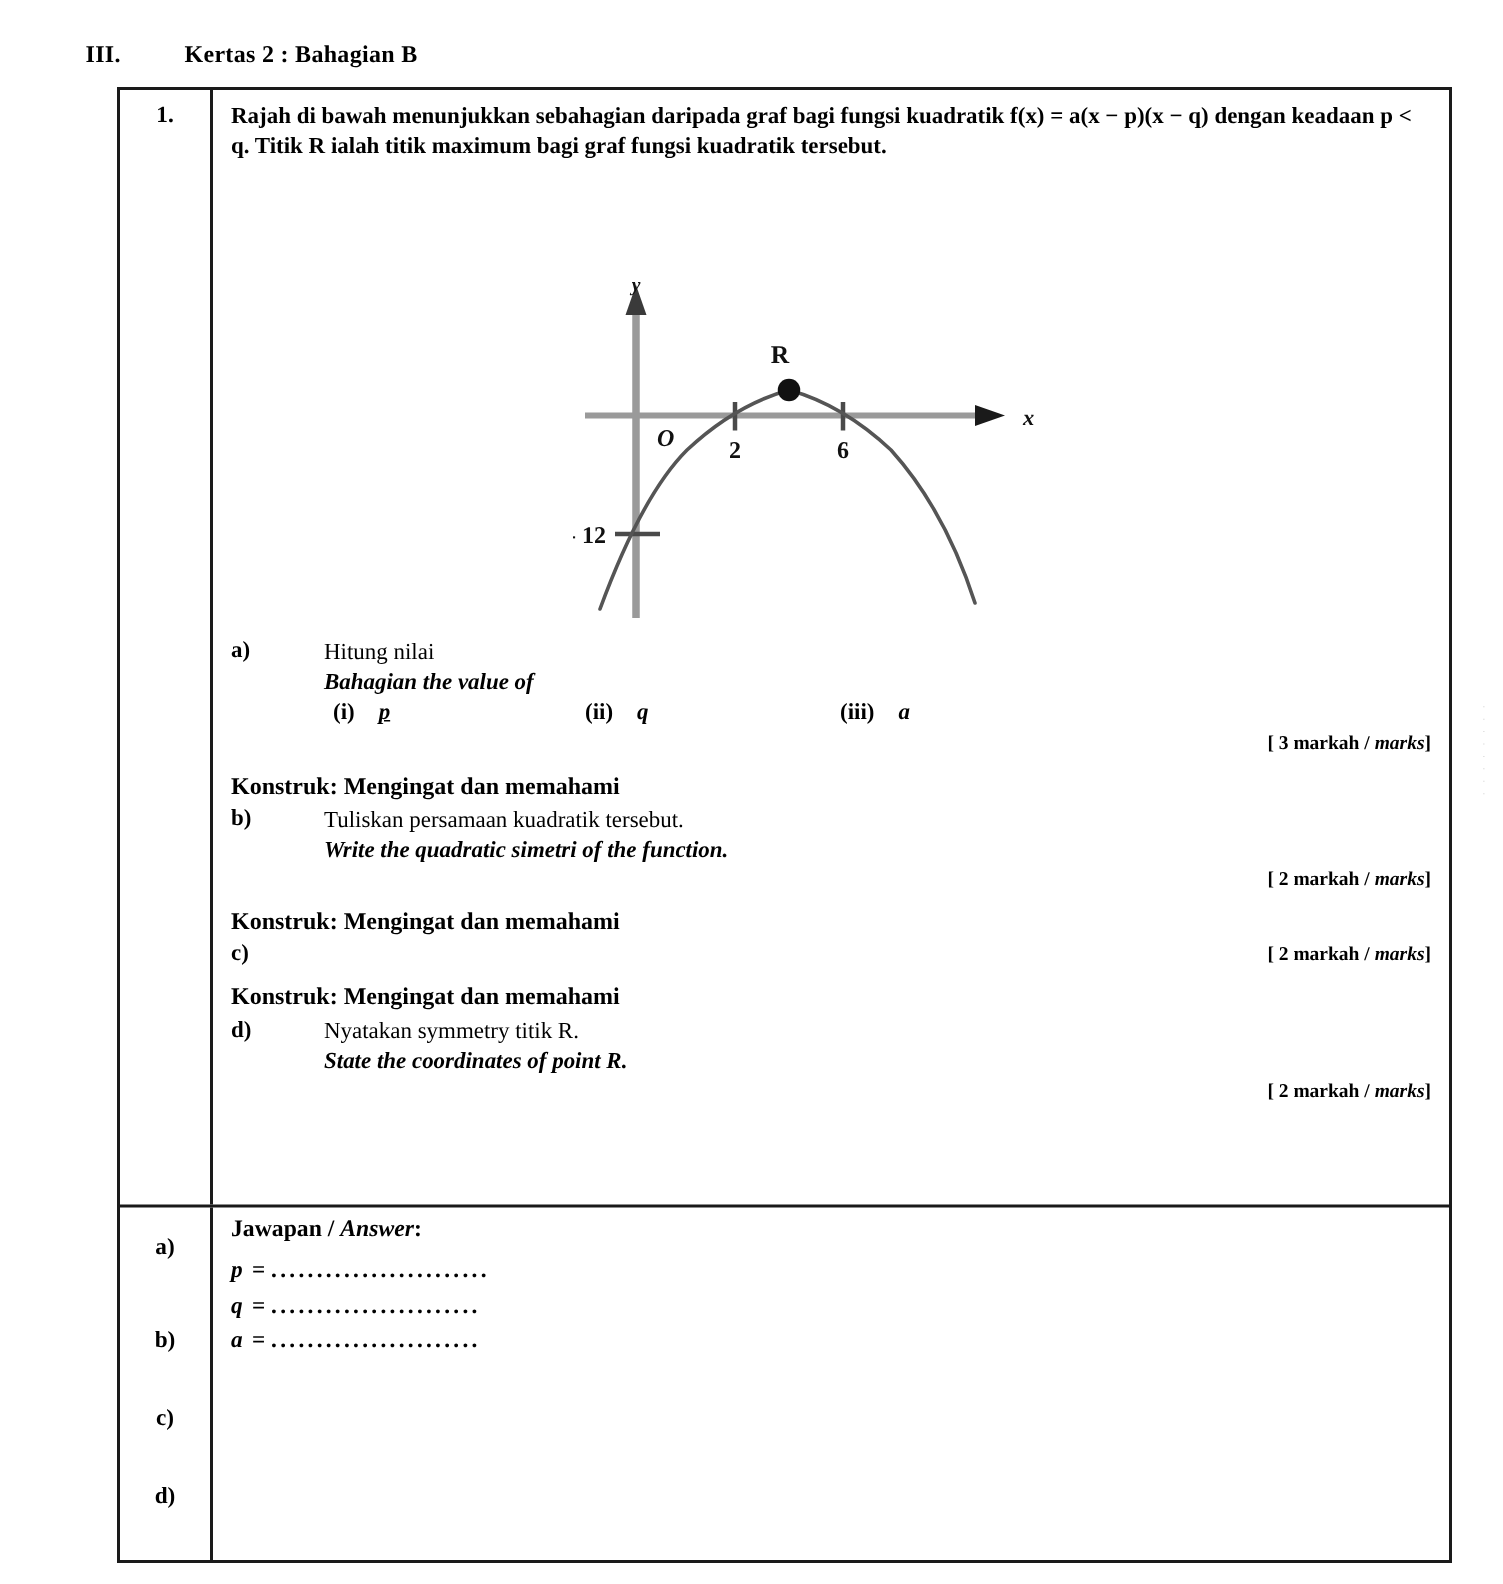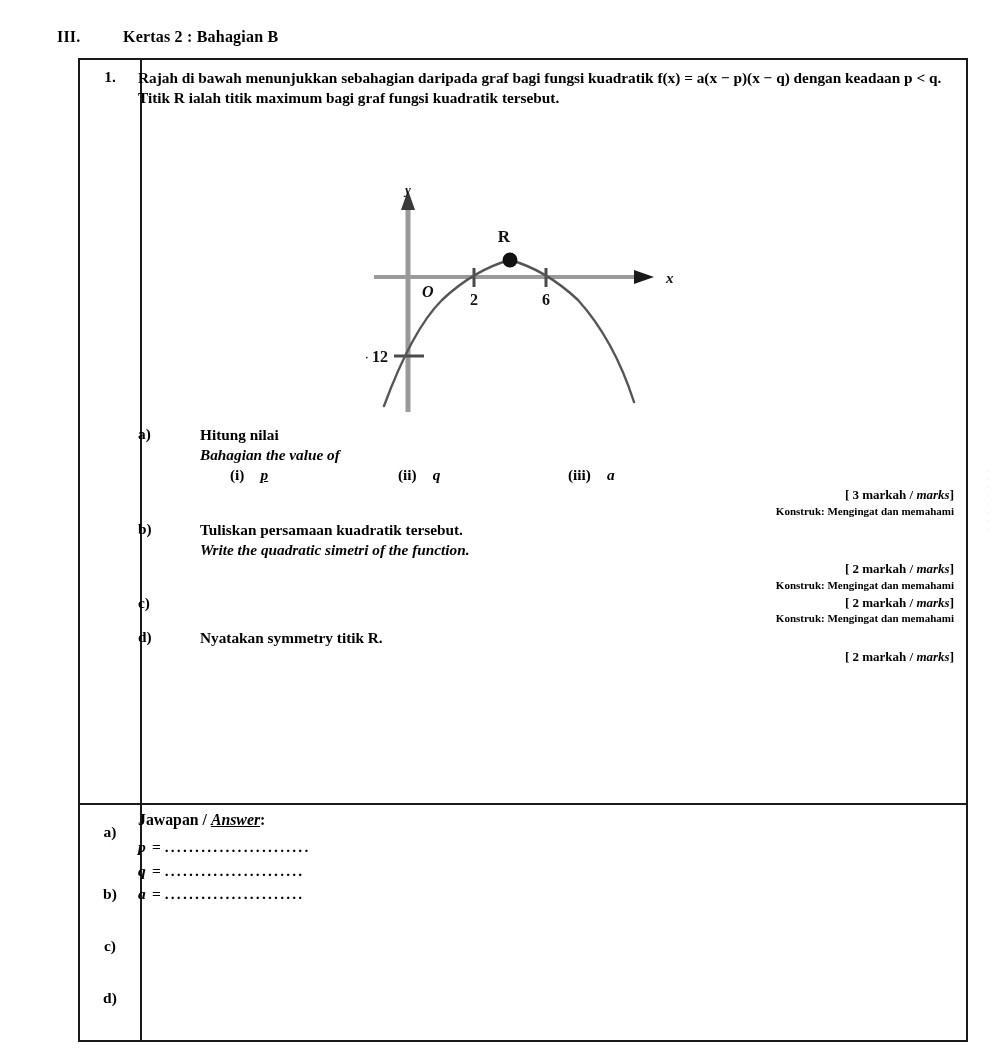--- a/index.html
+++ b/index.html
@@ -61,21 +61,21 @@
     position: absolute;
     left: 0;
     top: 0;
     width: 62px;
     height: 100%;
     border-right: 2px solid #1a1a1a;
     box-sizing: border-box;
   }
   .col-right {
     position: absolute;
-    left: 46px;
+    left: 62px;
     top: 0;
     right: 0;
     height: 100%;
     box-sizing: border-box;
   }
 
   .qnum {
     position: absolute;
     left: 0; right: 0;
     top: 8px;
@@ -128,32 +128,32 @@
     left: 0;
     top: 0;
     width: 52px;
     font-weight: bold;
     font-size: 15.3px;
   }
   .part-text {
     margin-left: 62px;
   }
   .line-ms {
-    font-weight: bold;
+    font-weight: normal;
     font-size: 15.3px;
     line-height: 1.32;
   }
   .line-en {
     font-weight: bold;
     font-style: italic;
     font-size: 15.3px;
     line-height: 1.32;
   }
   .subparts {
-    margin-left: 30px;
+    margin-left: 6px;
     margin-top: 1px;
     position: relative;
     height: 20px;
     font-size: 15.3px;
     font-weight: bold;
   }
   .subpart {
     position: absolute;
     top: 0;
     white-space: nowrap;
@@ -170,44 +170,45 @@
 
   .marks {
     text-align: right;
     font-size: 13px;
     font-weight: bold;
     line-height: 1.32;
     padding-right: 4px;
   }
   .marks .it { font-style: italic; }
   .konstruk {
-    text-align: right;
-    font-size: 11px;
+    text-align: left;
+    font-size: 16px;
     font-weight: bold;
     line-height: 1.32;
     padding-right: 4px;
+    margin-top: 10px;
   }
 
   
   .ans-left-item {
     position: absolute;
     left: 0;
     right: 0;
     text-align: center;
     font-weight: bold;
     font-size: 15.5px;
   }
   .ans-head {
     position: absolute;
     left: 12px;
     top: 6px;
     font-size: 15.8px;
     font-weight: bold;
   }
-  .ans-head .it { font-style: italic; text-decoration: underline; }
+  .ans-head .it { font-style: italic; }
   .ans-lines {
     position: absolute;
     left: 12px;
     top: 30px;
   }
   .ans-line {
     font-size: 15.5px;
     font-weight: bold;
     line-height: 1.52;
     white-space: nowrap;
@@ -321,20 +322,21 @@
         <div class="part">
           <div class="part-label">c)</div>
           <div class="marks"><span>[ 2 markah / </span><span class="it">marks</span><span>]</span></div>
           <div class="konstruk">Konstruk: Mengingat dan memahami</div>
         </div>
 
         <div class="part">
           <div class="part-label">d)</div>
           <div class="part-text">
             <div class="line-ms">Nyatakan symmetry titik R.</div>
+            <div class="line-en">State the coordinates of point R.</div>
           </div>
           <div class="marks"><span>[ 2 markah / </span><span class="it">marks</span><span>]</span></div>
         </div>
 
       </div>
     </div>
   </div>
 
   <div class="row-answer">
 

